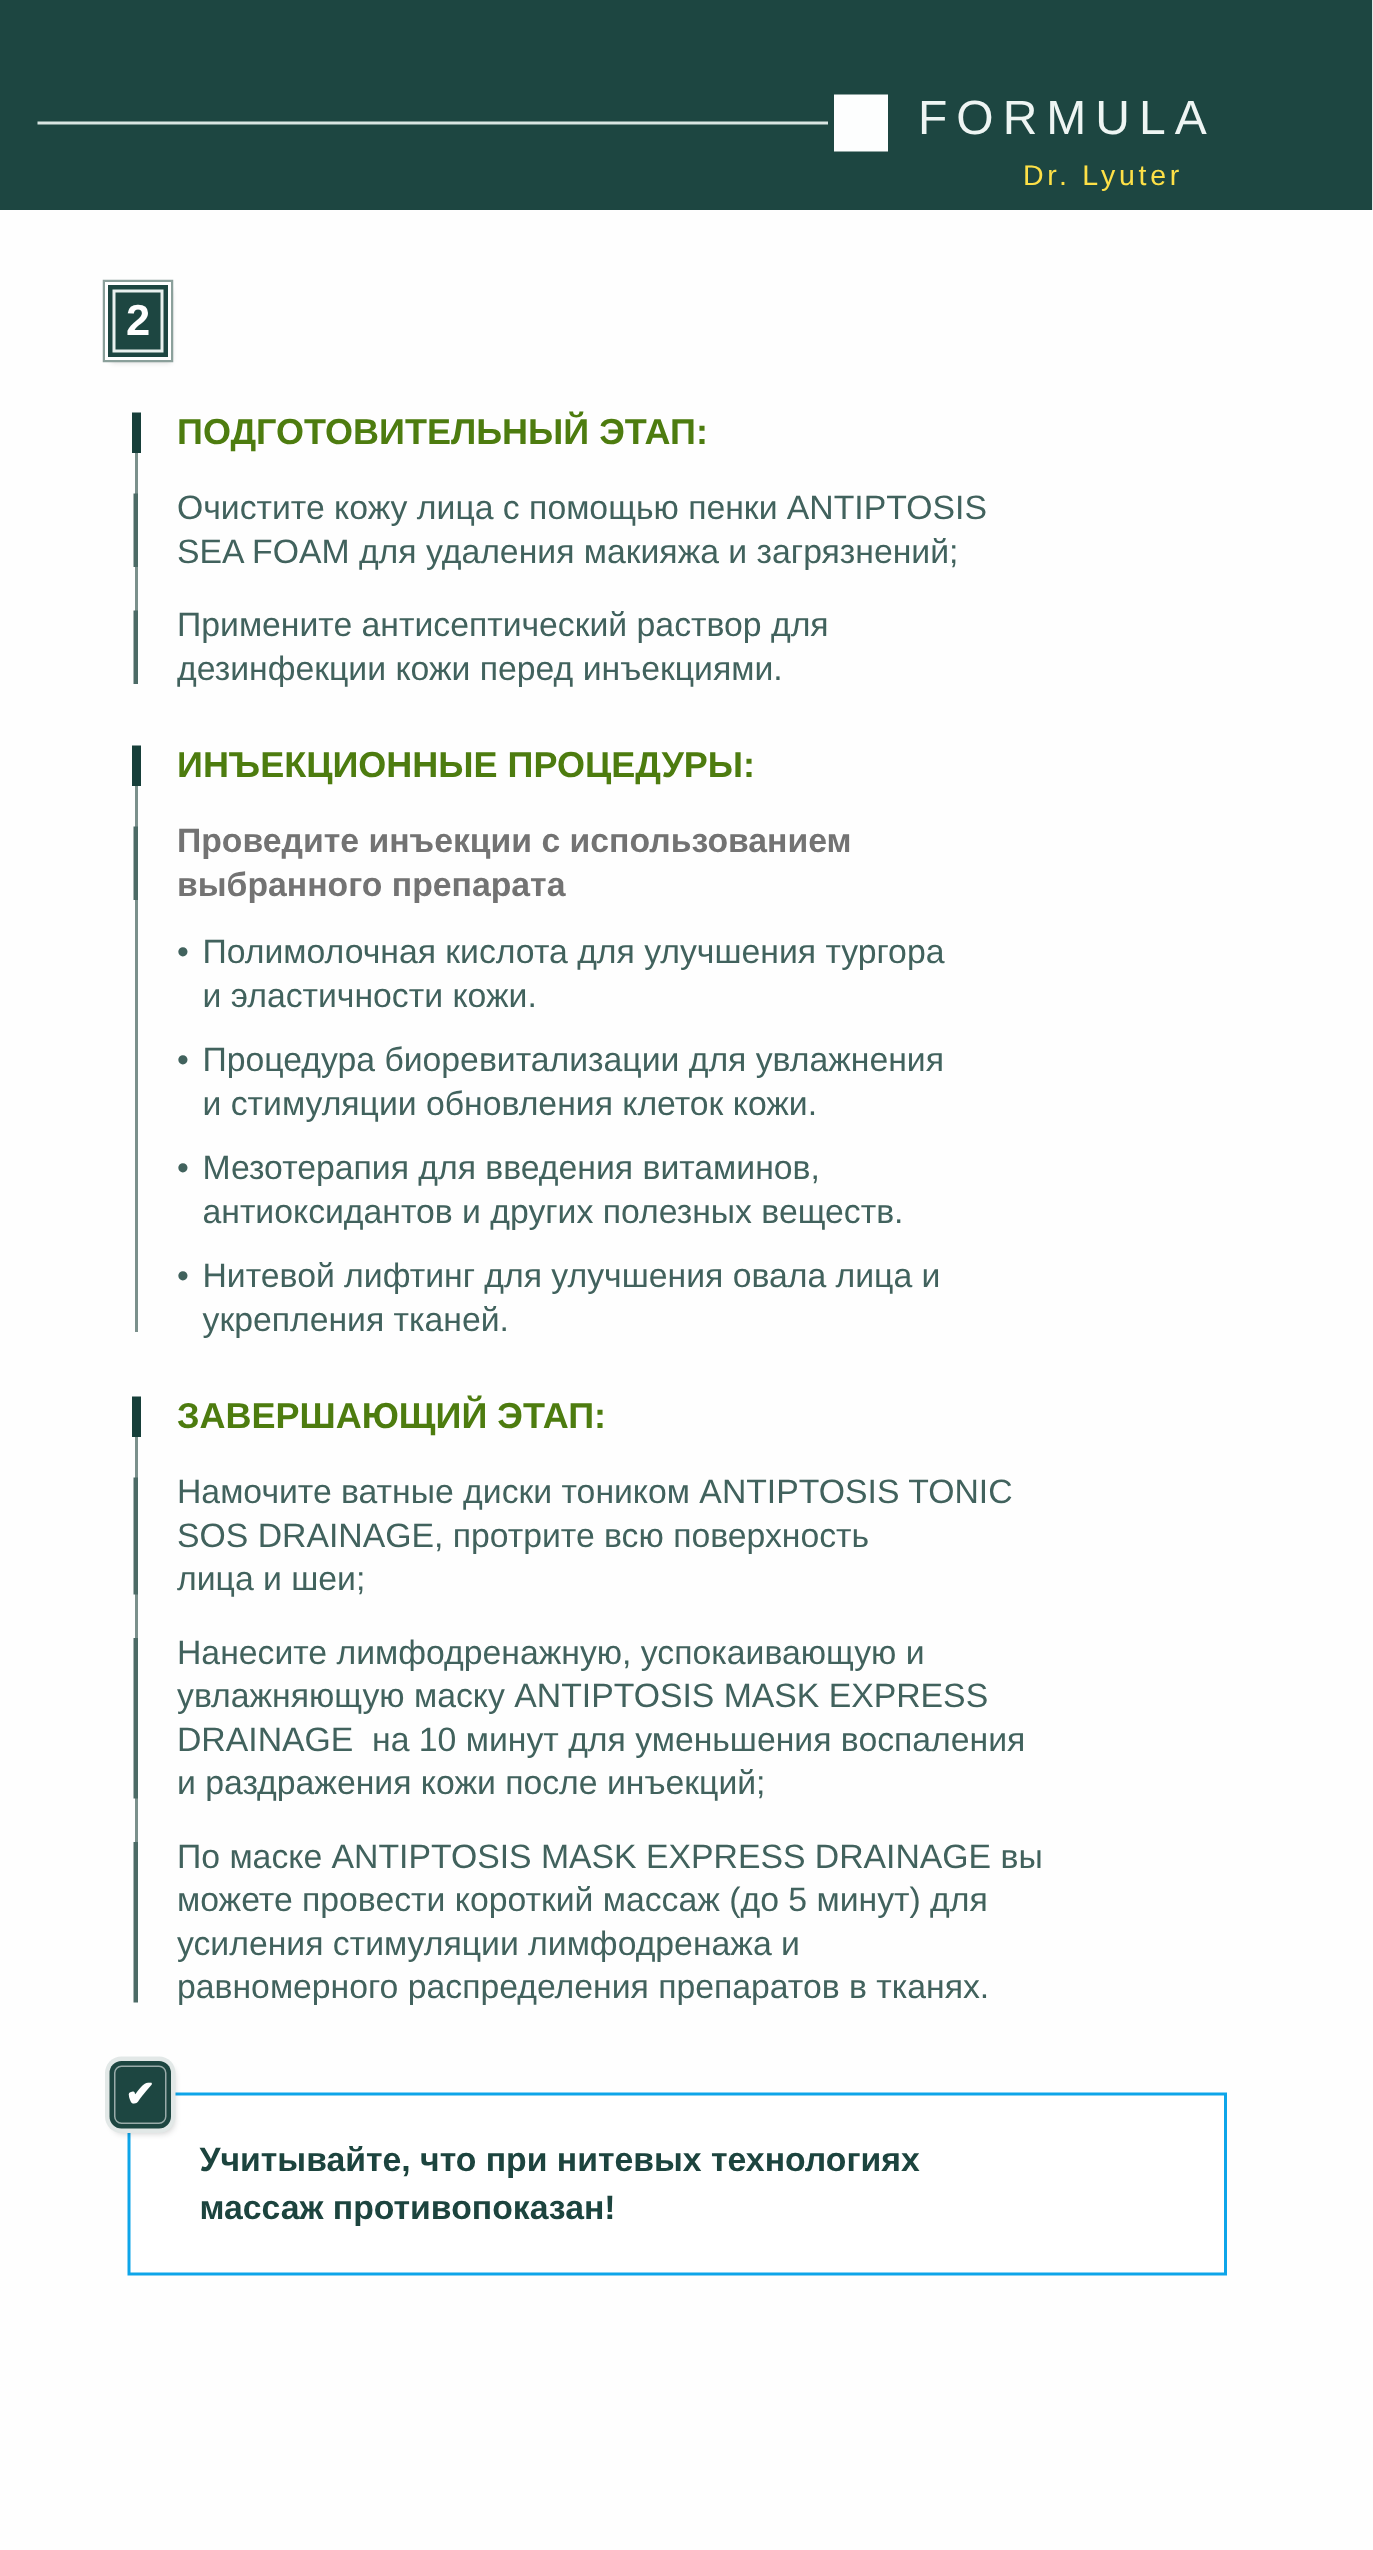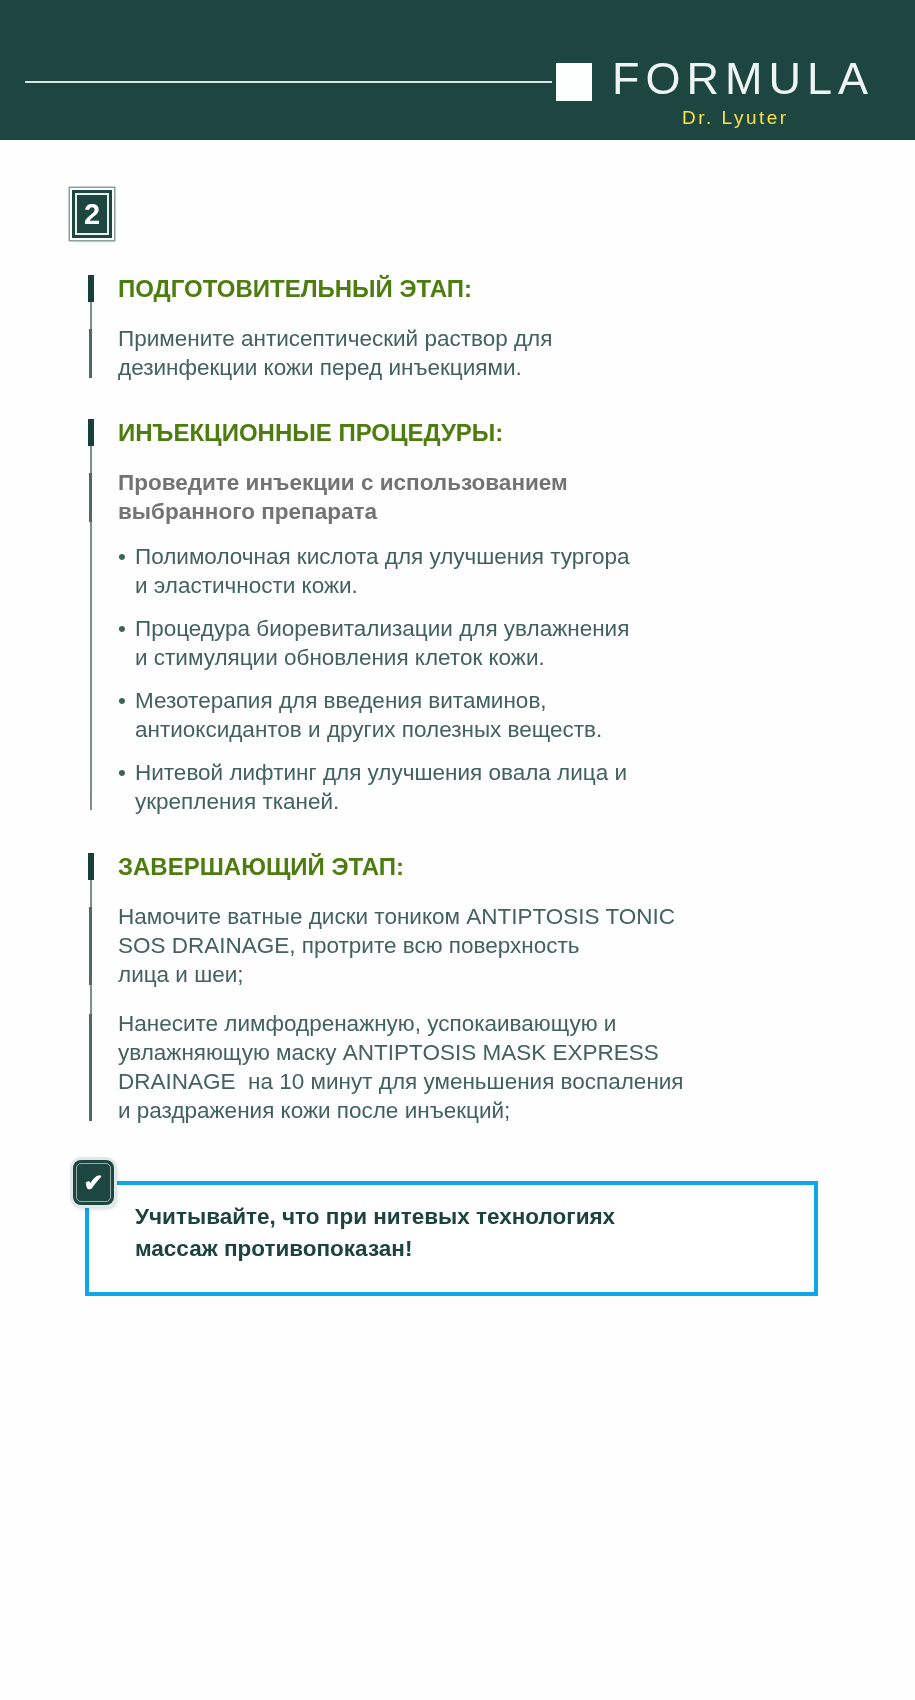--- a/index.html
+++ b/index.html
@@ -33,21 +33,21 @@
     left: 556px;
     top: 63px;
     width: 36px;
     height: 38px;
     background: #fdfefe;
   }
   .logo-formula {
     position: absolute;
     left: 612px;
     top: 56px;
-    font-size: 45px;
+    font-size: 32px;
     line-height: 45px;
     font-weight: 400;
     letter-spacing: 6px;
     color: #eef5f3;
   }
   .logo-sub {
     position: absolute;
     left: 682px;
     top: 107px;
     font-size: 19px;
@@ -165,23 +165,23 @@
   .bullet-text { white-space: pre-wrap; }
 
   
   .note-wrap {
     position: relative;
     margin-top: 56px;
     margin-left: -3px;
     width: 733px;
   }
   .note-box {
-    border: 4px solid #0ea5e9;
+    border: 2px solid #0ea5e9;
     background: #ffffff;
-    padding: 16px 30px 27px 46px;
+    padding: 27px 30px 27px 46px;
     min-height: 108px;
   }
   .note-text {
     font-size: 22.5px;
     line-height: 32px;
     font-weight: 700;
     color: #1c443e;
     white-space: pre-wrap;
   }
   .note-check {
@@ -226,20 +226,22 @@
   <div class="main">
 
     <div class="title-row">
       <div class="badge">
         <span class="badge-number">2</span>
       </div>
     </div>
 
     <div class="section">
       <h2 class="section-heading">ПОДГОТОВИТЕЛЬНЫЙ ЭТАП:</h2>
+      <p class="para">Очистите кожу лица с помощью пенки ANTIPTOSIS
+SEA FOAM для удаления макияжа и загрязнений;</p>
       <p class="para">Примените антисептический раствор для
 дезинфекции кожи перед инъекциями.</p>
     </div>
 
     <div class="section">
       <h2 class="section-heading">ИНЪЕКЦИОННЫЕ ПРОЦЕДУРЫ:</h2>
       <p class="para bold">Проведите инъекции с использованием
 выбранного препарата</p>
       <ul class="bullet-list">
         <li class="bullet-item">
@@ -267,20 +269,24 @@
 
     <div class="section">
       <h2 class="section-heading">ЗАВЕРШАЮЩИЙ ЭТАП:</h2>
       <p class="para">Намочите ватные диски тоником ANTIPTOSIS TONIC
 SOS DRAINAGE, протрите всю поверхность
 лица и шеи;</p>
       <p class="para">Нанесите лимфодренажную, успокаивающую и
 увлажняющую маску ANTIPTOSIS MASK EXPRESS
 DRAINAGE  на 10 минут для уменьшения воспаления
 и раздражения кожи после инъекций;</p>
+      <p class="para">По маске ANTIPTOSIS MASK EXPRESS DRAINAGE вы
+можете провести короткий массаж (до 5 минут) для
+усиления стимуляции лимфодренажа и
+равномерного распределения препаратов в тканях.</p>
     </div>
 
     <div class="note-wrap">
       <div class="note-check">
         <span class="check-glyph">✔</span>
       </div>
       <div class="note-box">
         <p class="note-text">Учитывайте, что при нитевых технологиях
 массаж противопоказан!</p>
       </div>

